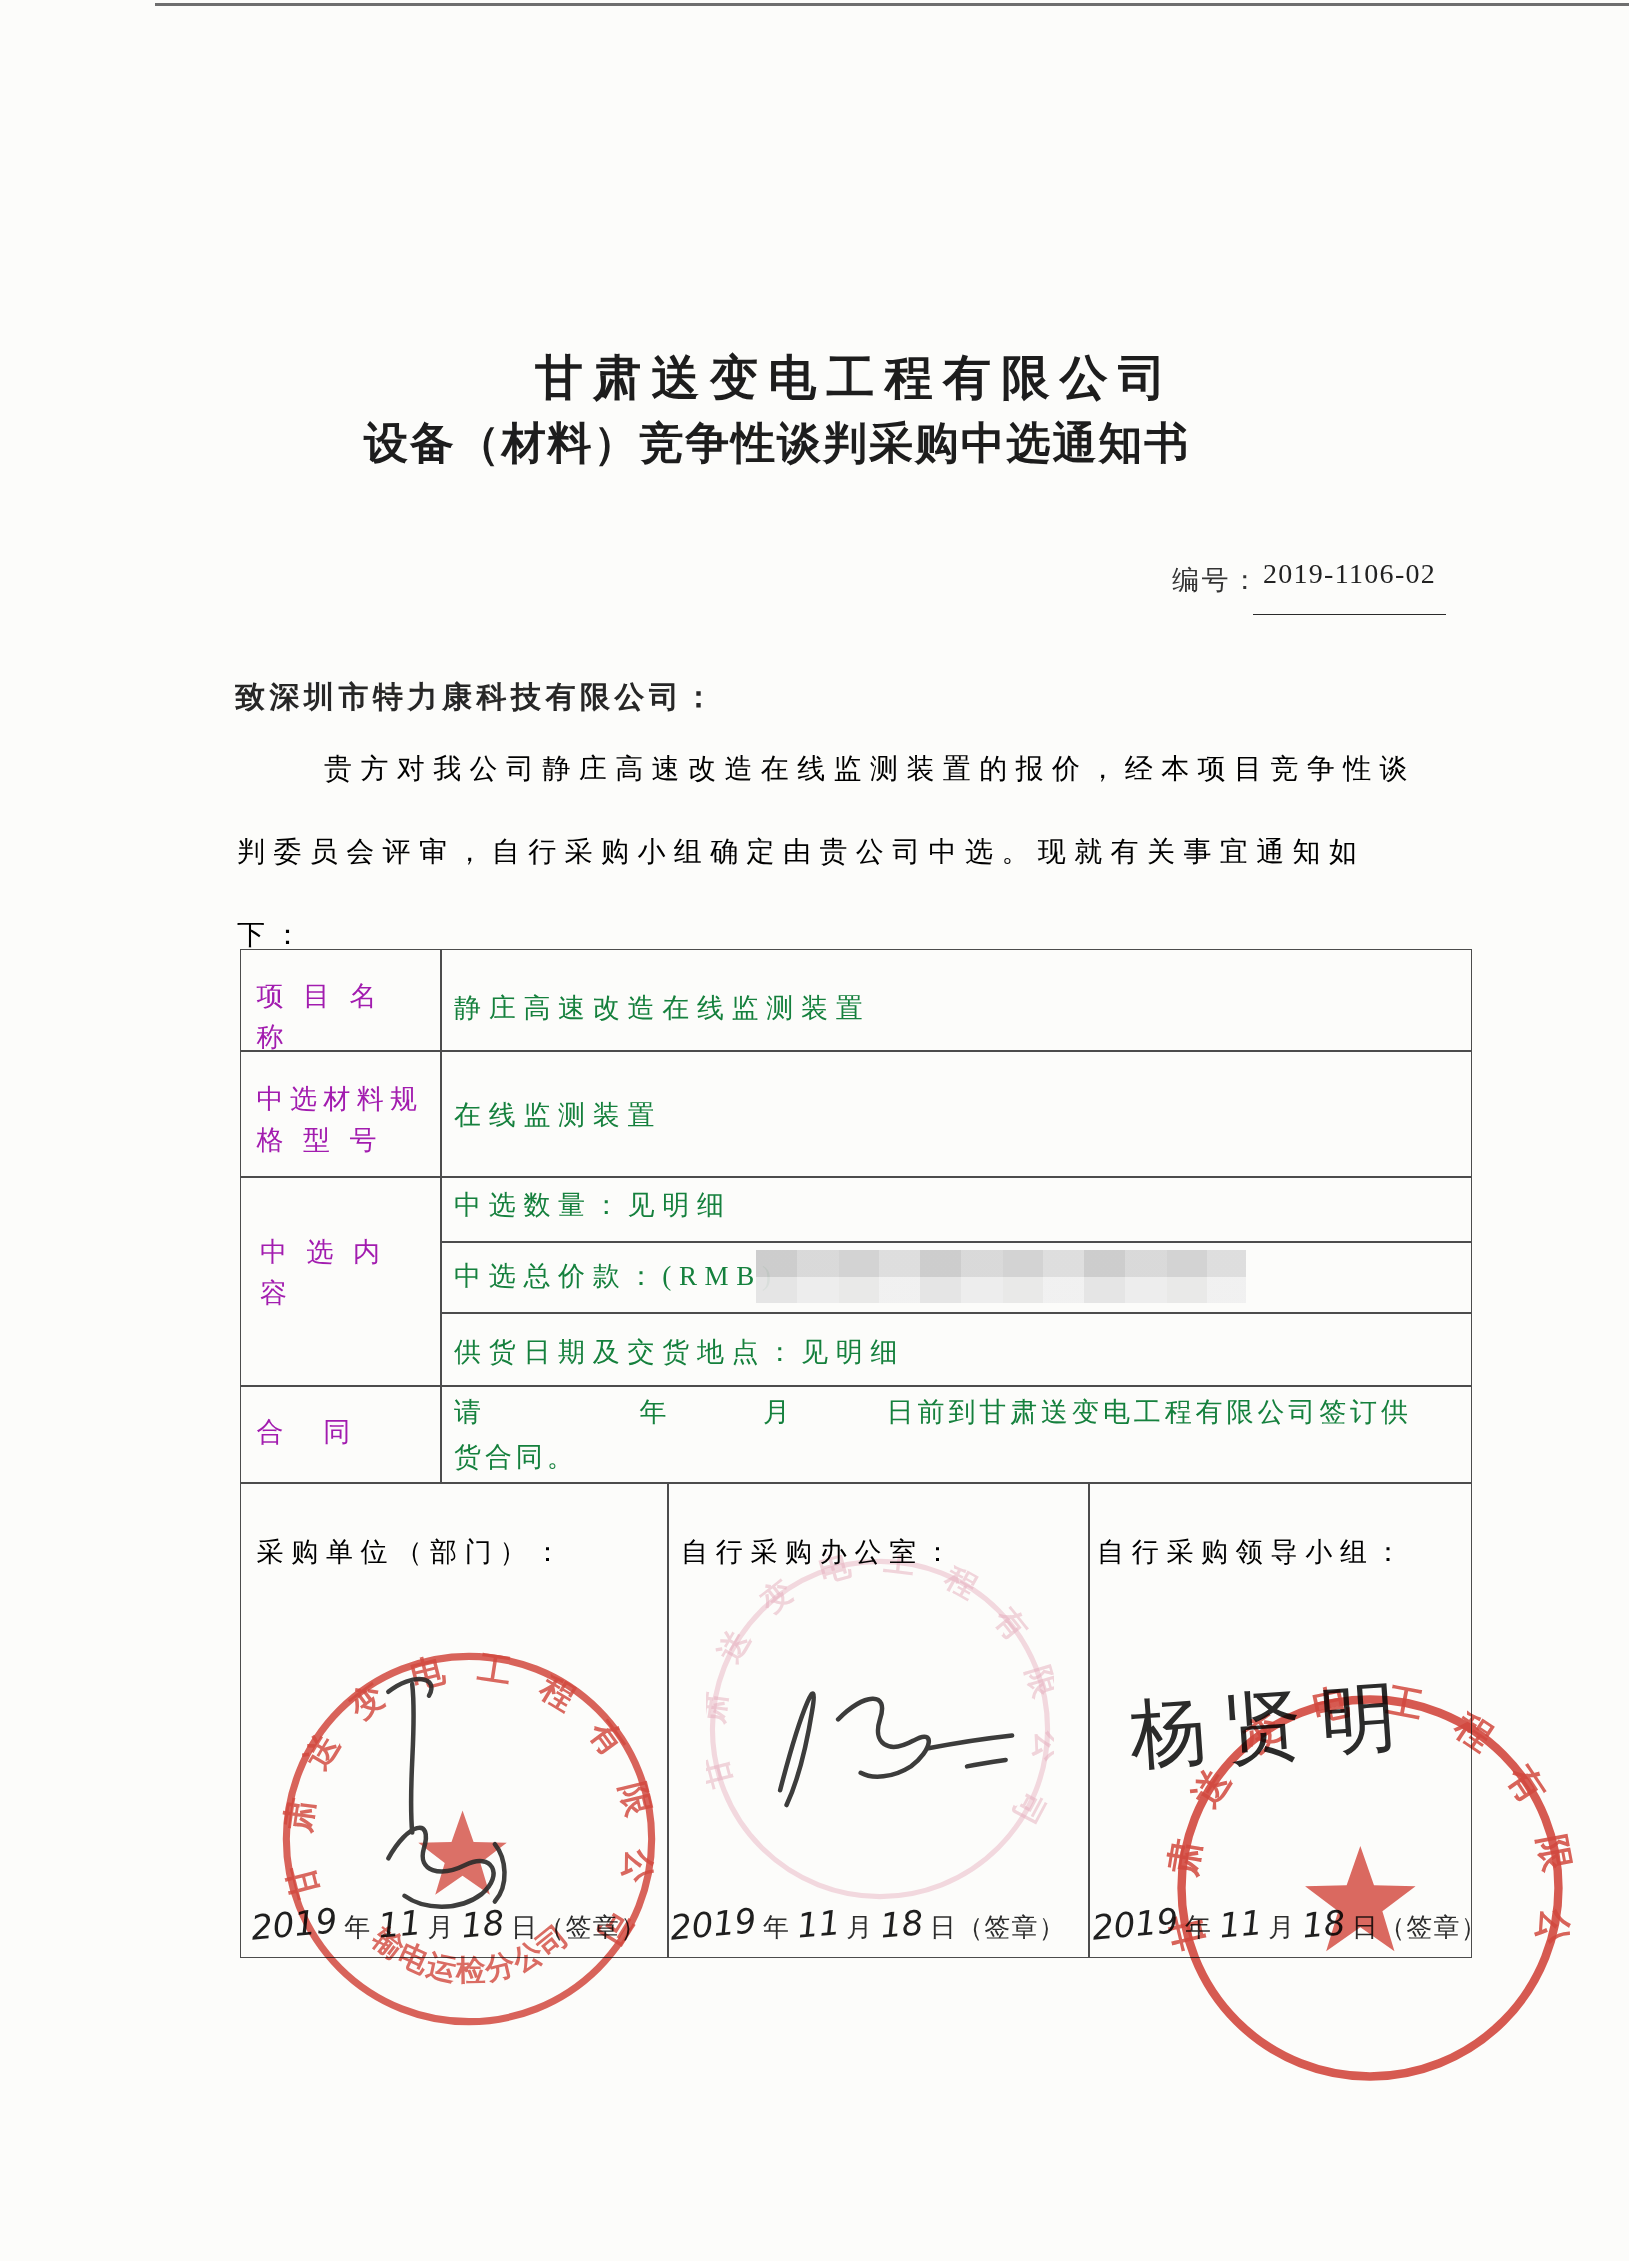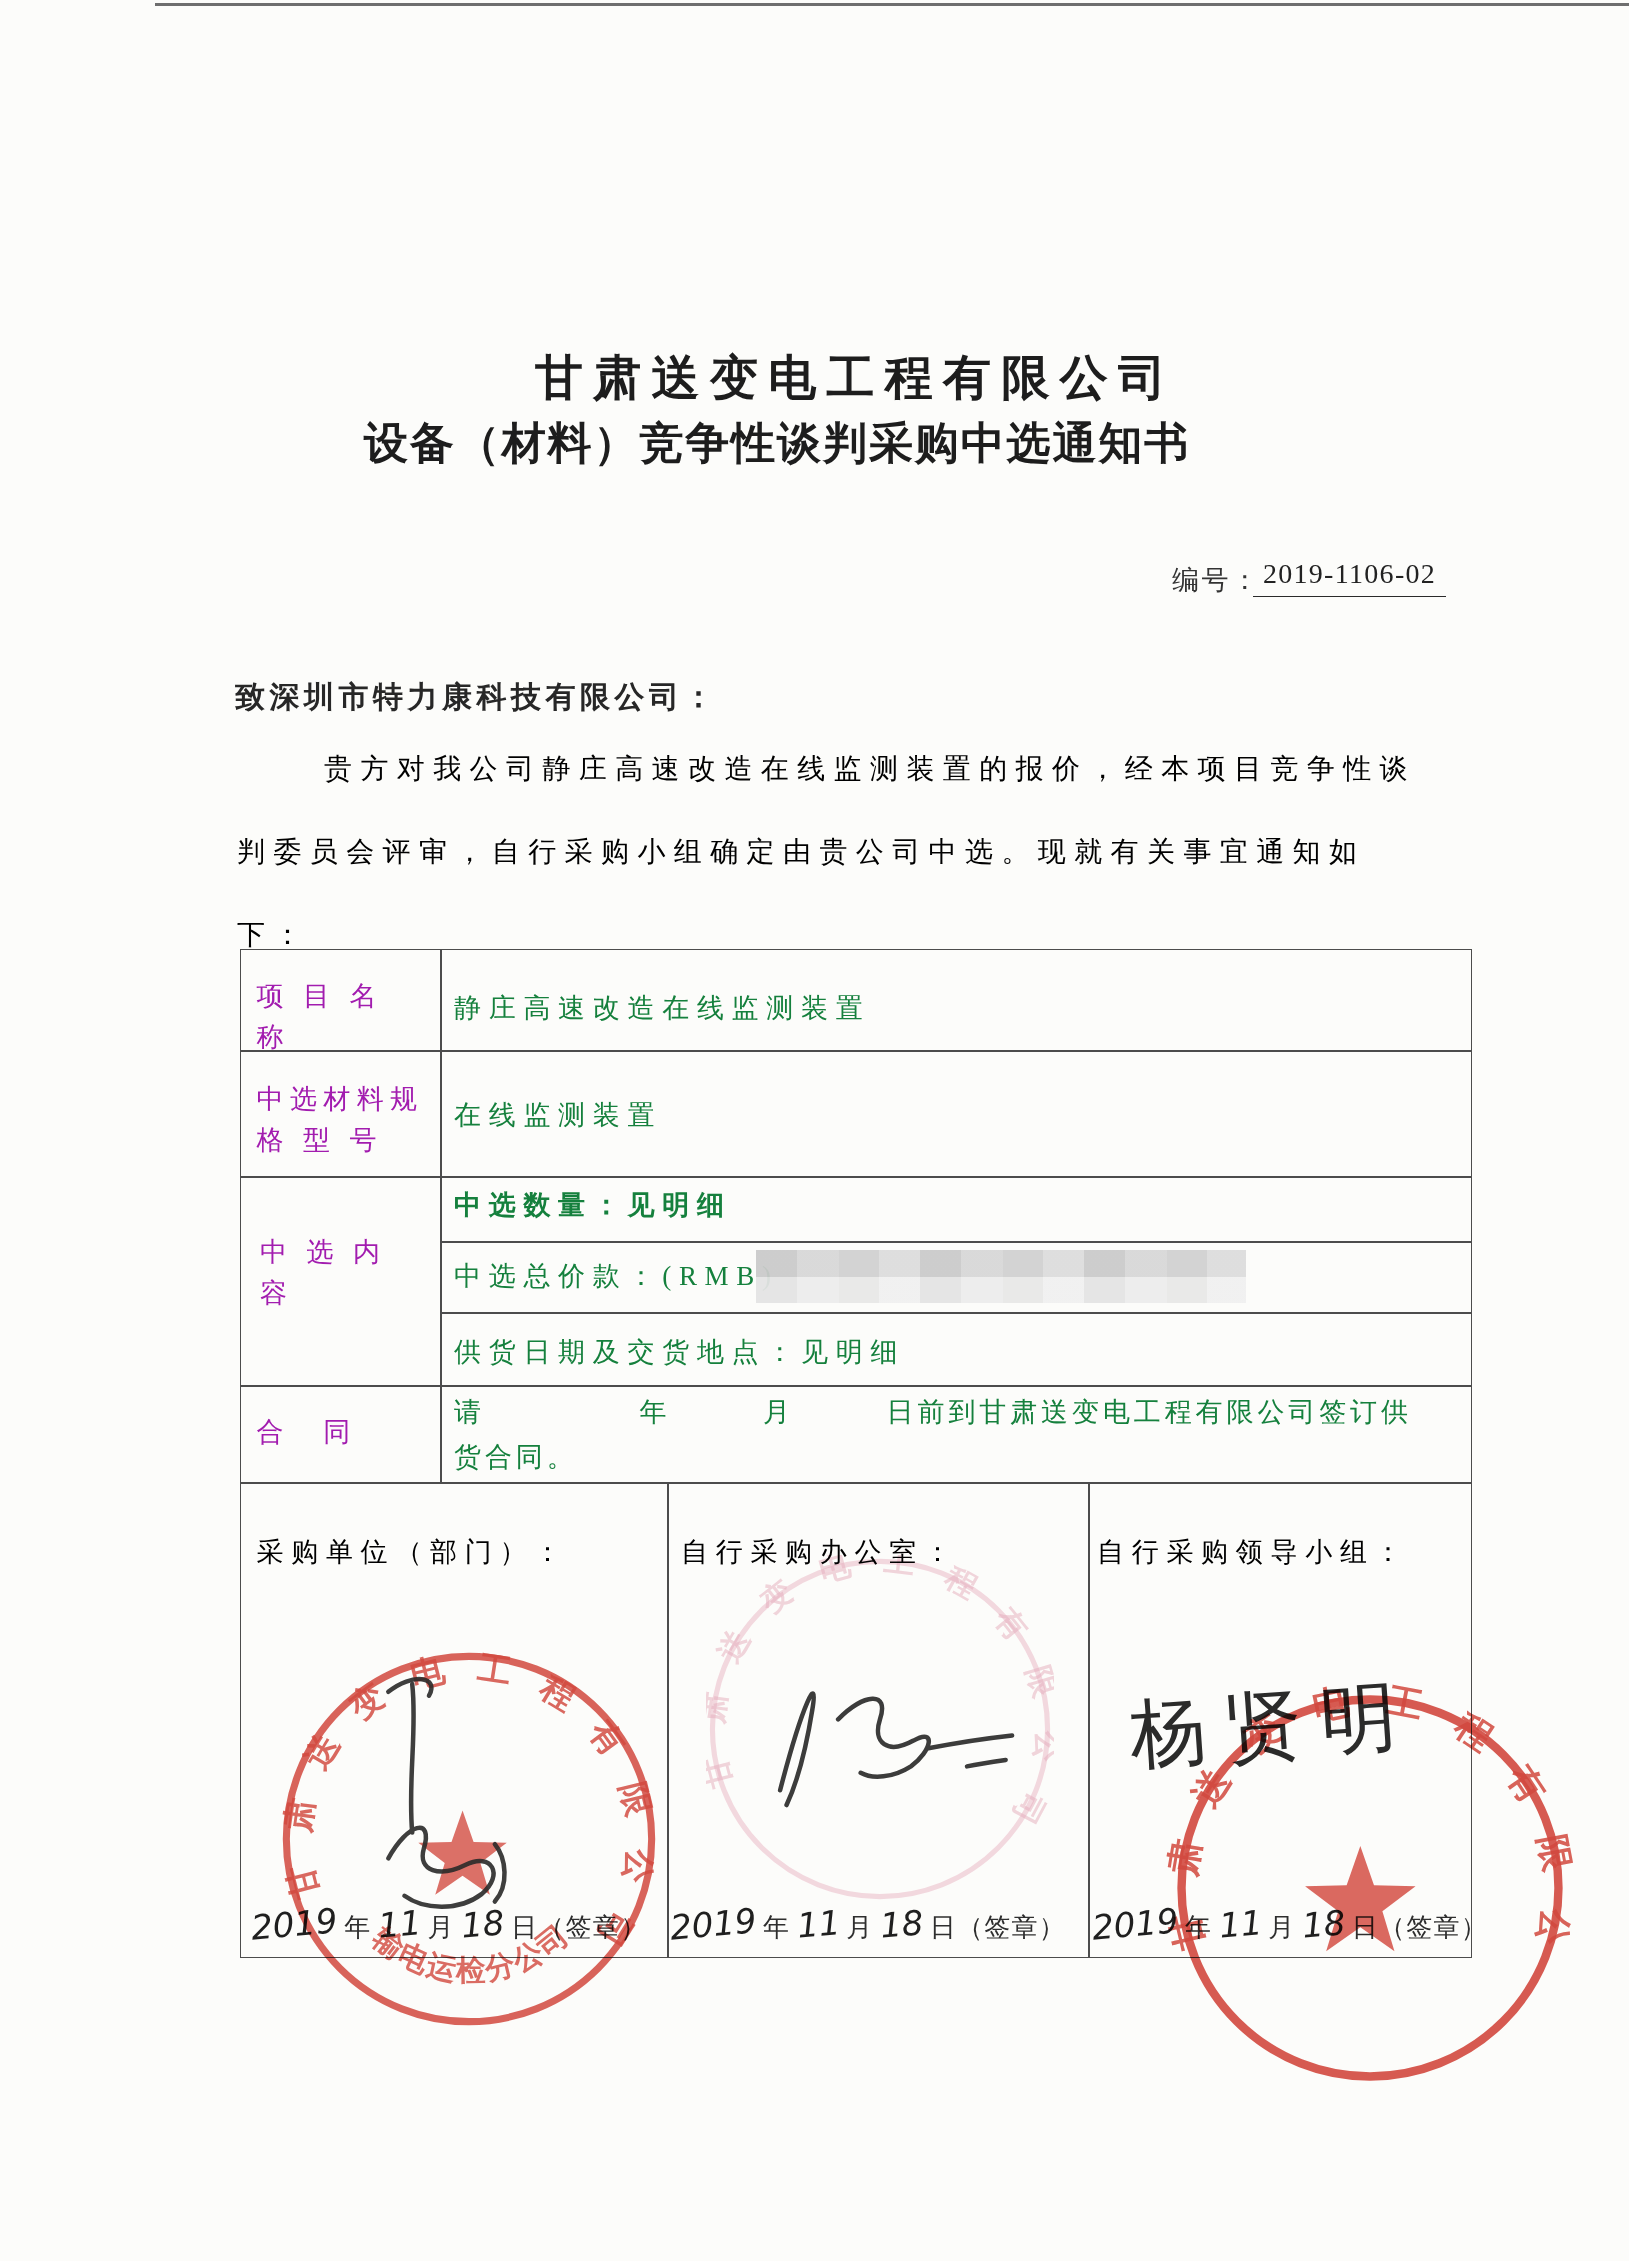--- a/index.html
+++ b/index.html
@@ -9,21 +9,21 @@
     font-family:"Liberation Serif",serif;color:#2d2d2d;
   }
   .abs{position:absolute;}
   .scanline{background:#3f3f3f;opacity:.75;}
   .title{font-weight:bold;color:#1d1d1d;white-space:nowrap;}
   .t1{left:535px;top:346px;font-size:48px;letter-spacing:10.3px;}
   .t2{left:364px;top:414px;font-size:44px;letter-spacing:1.9px;}
   .docno-label{left:1172px;top:562px;font-size:27px;letter-spacing:2.6px;color:#333;}
   .docno-val{
     left:1253px;top:558px;width:193px;font-size:28px;text-align:center;
-    border-bottom:1.9px solid #2a2a2a;padding-bottom:6px;color:#222;letter-spacing:1.3px;
+    border-bottom:1.9px solid #2a2a2a;padding-bottom:24px;color:#222;letter-spacing:1.3px;
   }
   .addressee{left:235px;top:677px;font-size:30px;font-weight:bold;letter-spacing:4.5px;color:#272727;}
   .bodyline{font-size:28px;letter-spacing:8.4px;color:#000000;white-space:nowrap;}
   .bl1{left:324px;top:750px;}
   .bl2{left:237px;top:833px;}
   .bl3{left:237px;top:916px;}
 
   
   #ntable{left:240px;top:949px;width:1230px;height:1007px;border:1.9px solid #4c4c4c;}
   .hline{position:absolute;height:1.9px;background:#4c4c4c;}
@@ -89,21 +89,21 @@
     <div class="cell-label" style="left:15.5px;top:26px;width:174px;">项 目 名
 称</div>
     <div class="cell-label" style="left:15.5px;top:129px;width:174px;">中选材料规
 格 型 号</div>
     <div class="cell-label" style="left:19px;top:282px;width:174px;">中 选 内
 容</div>
     <div class="cell-label" style="left:15.5px;top:462px;width:174px;">合　同</div>
 
     <div class="cell-value" style="left:213px;top:40px;">静庄高速改造在线监测装置</div>
     <div class="cell-value" style="left:213px;top:147px;">在线监测装置</div>
-    <div class="cell-value" style="left:213px;top:237px;font-weight:bold;">中选数量：见明细</div>
+    <div class="cell-value" style="left:213px;top:237px;">中选数量：见明细</div>
     <div class="cell-value" style="left:213px;top:308px;">中选总价款：(RMB)</div>
     <div class="redact"></div>
     <div class="cell-value" style="left:213px;top:384px;">供货日期及交货地点：见明细</div>
     <div class="cell-value contract-val" style="left:213px;top:440px;">请　　　　　年　　　月　　　日前到甘肃送变电工程有限公司签订供货合同。</div>
 
     <div class="sig-head" style="left:15.5px;top:584px;">采购单位（部门）：</div>
     <div class="sig-head" style="left:440px;top:584px;">自行采购办公室：</div>
     <div class="sig-head" style="left:856px;top:584px;">自行采购领导小组：</div>
 
     <div class="date-line" style="left:10.3px;top:954px;">

